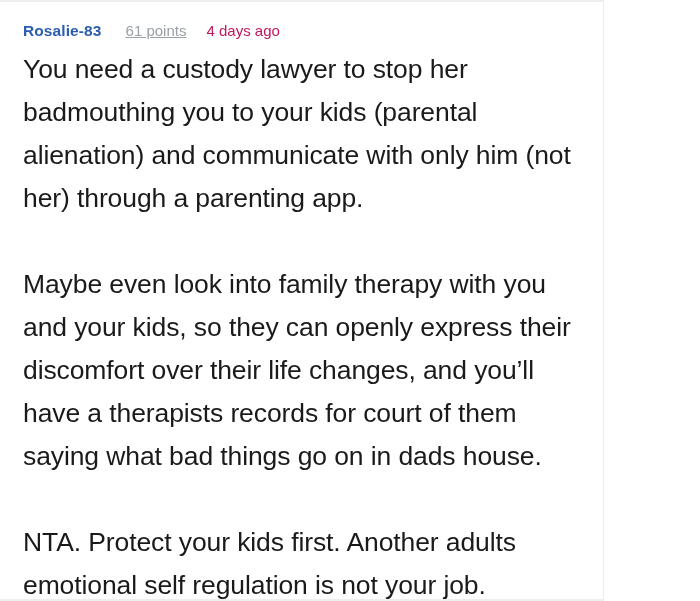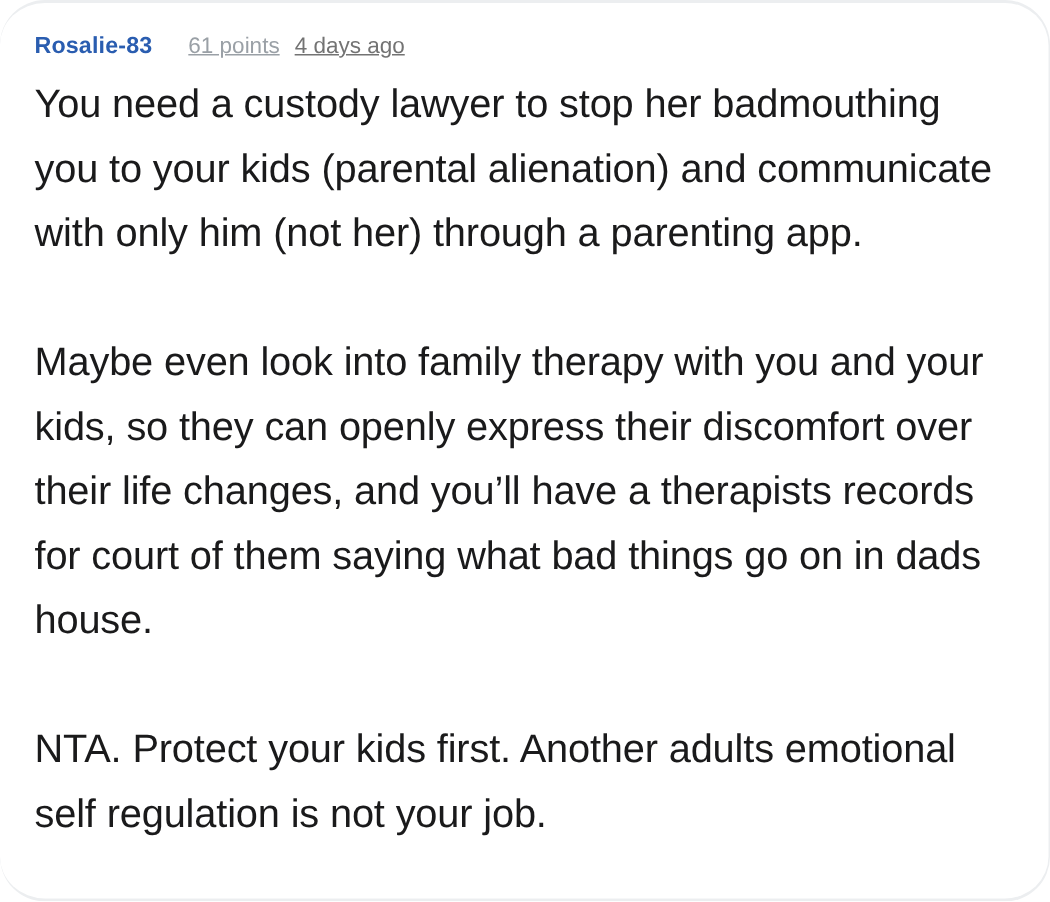--- a/index.html
+++ b/index.html
@@ -5,29 +5,28 @@
   html, body {
     margin: 0;
     padding: 0;
     background: #ffffff;
   }
   body {
     font-family: "Liberation Sans", sans-serif;
   }
   .comment-card {
     position: relative;
-    width: 700px;
+    width: 604px;
     height: 601px;
     box-sizing: border-box;
     background: #ffffff;
     border-top: 2px solid #eceef0;
     border-right: 1px solid #eceef0;
     border-bottom: 2px solid #eceef0;
     overflow: hidden;
-    border-radius: 30px;
   }
   .comment-header {
     display: flex;
     align-items: baseline;
     padding: 20px 0 0 23px;
     white-space: nowrap;
   }
   .author {
     font-size: 15.5px;
     font-weight: bold;
@@ -35,23 +34,22 @@
     letter-spacing: 0.1px;
   }
   .meta-points {
     font-size: 15px;
     color: #9aa0a6;
     margin-left: 24px;
     text-decoration: underline;
   }
   .meta-time {
     font-size: 15px;
-    color: #737373;
-    margin-left: 10px;
-    text-decoration: underline;
+    color: #be185d;
+    margin-left: 20px;
   }
   .comment-body {
     padding: 0 26px 0 23px;
     margin-top: 8px;
   }
   .comment-body p {
     margin: 0;
     font-size: 26.5px;
     line-height: 43px;
     color: #1a1a1b;

